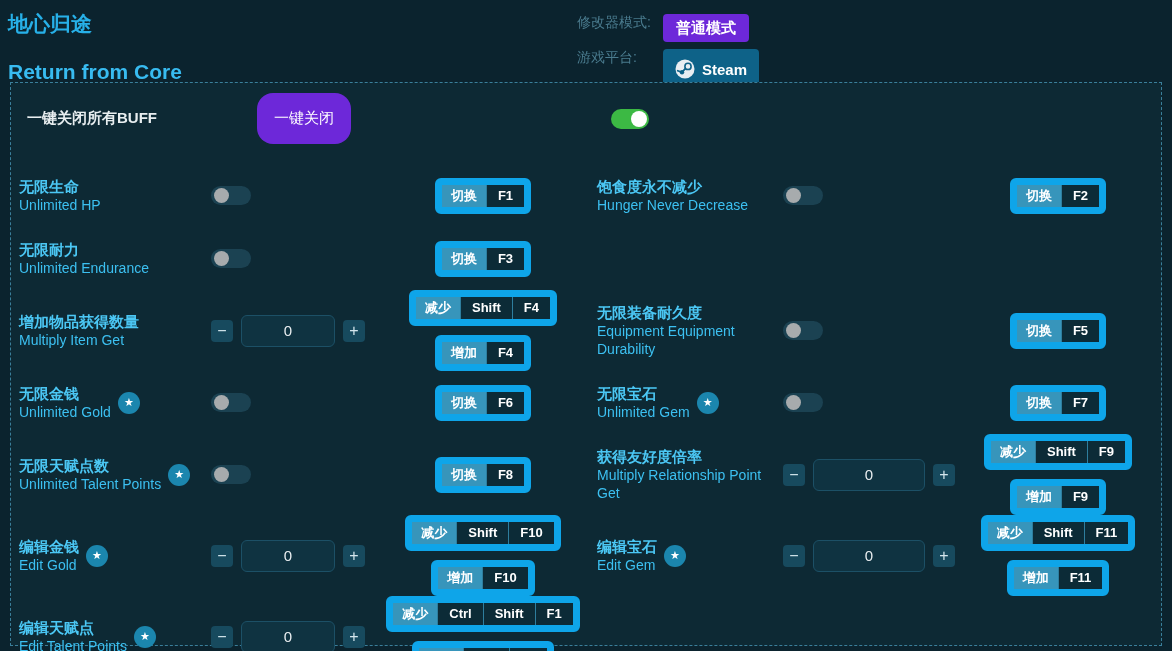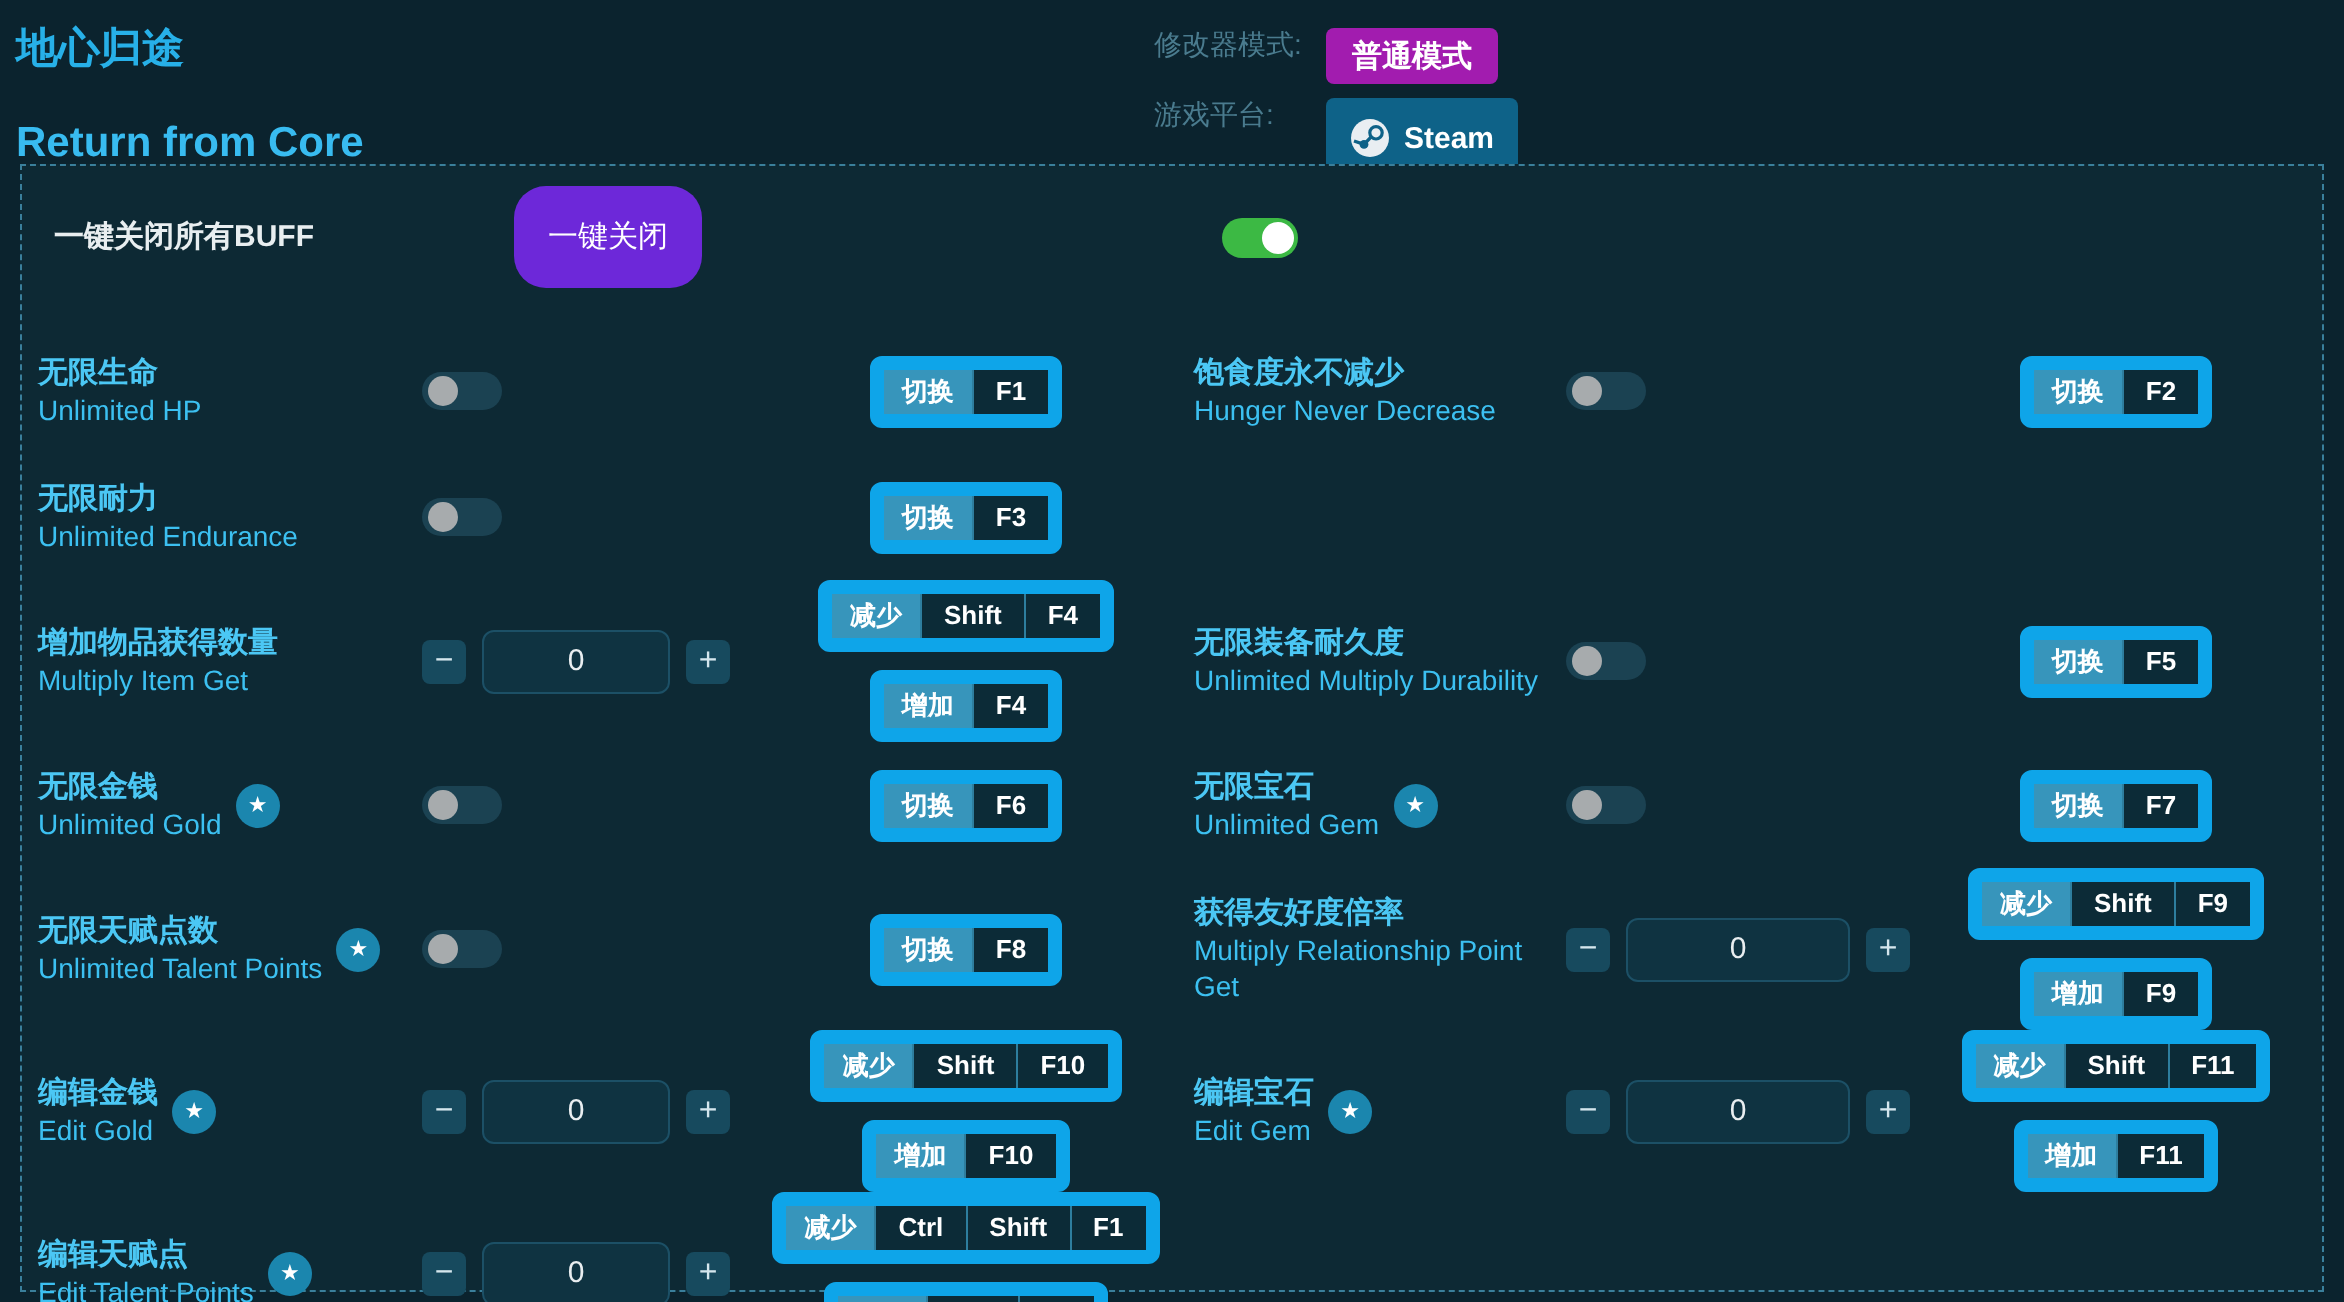--- a/index.html
+++ b/index.html
@@ -9,21 +9,21 @@
     font-family:"Liberation Sans","DejaVu Sans",sans-serif;
     -webkit-font-smoothing:antialiased;
   }
   
   .hdr{position:absolute;left:8px;top:8px;}
   .title-cn{color:#27b0e8;font-size:21px;font-weight:bold;margin:2px 0 0 0;}
   .title-en{color:#38bbf0;font-size:21px;font-weight:bold;margin:22px 0 0 0;}
   .meta{position:absolute;left:577px;top:14px;}
   .meta-row{display:flex;margin-bottom:7px;height:28px;}
   .meta-label{color:#4a7b8e;font-size:14px;width:86px;}
-  .btn-mode{background:#a21caf;color:#fff;font-weight:bold;font-size:15px;
+  .btn-mode{background:#6d28d9;color:#fff;font-weight:bold;font-size:15px;
     padding:4px 13px;border-radius:4px;border:none;cursor:pointer;}
   .btn-steam{background:#0e6288;color:#fff;font-weight:bold;font-size:15px;
     padding:20px 12px;border-radius:4px;border:none;cursor:pointer;
     display:flex;align-items:center;gap:7px;}
   
   .panel{position:absolute;left:10px;right:10px;top:82px;height:562px;
     border:1px dashed #3a7f9b;background:#0d2934;}
   
   .pair{display:flex;min-height:63px;}
   .pair.tall{min-height:77px;}
@@ -203,21 +203,21 @@
         <div class="pill">
               <span class="act">增加</span>
               <span class="key">F4</span>
             </div>
       </div>
     </div>
     <div class="cell r">
       <div class="lbl">
             <div class="names">
               <div class="cn">无限装备耐久度</div>
-              <div class="en">Unlimited Multiply Durability</div>
+              <div class="en">Equipment Equipment Durability</div>
             </div>
           </div>
       <div class="ctrl">
             <div class="tog">
               <span class="knob"></span>
             </div>
           </div>
       <div class="hot">
             <div class="pill">
               <span class="act">切换</span>

